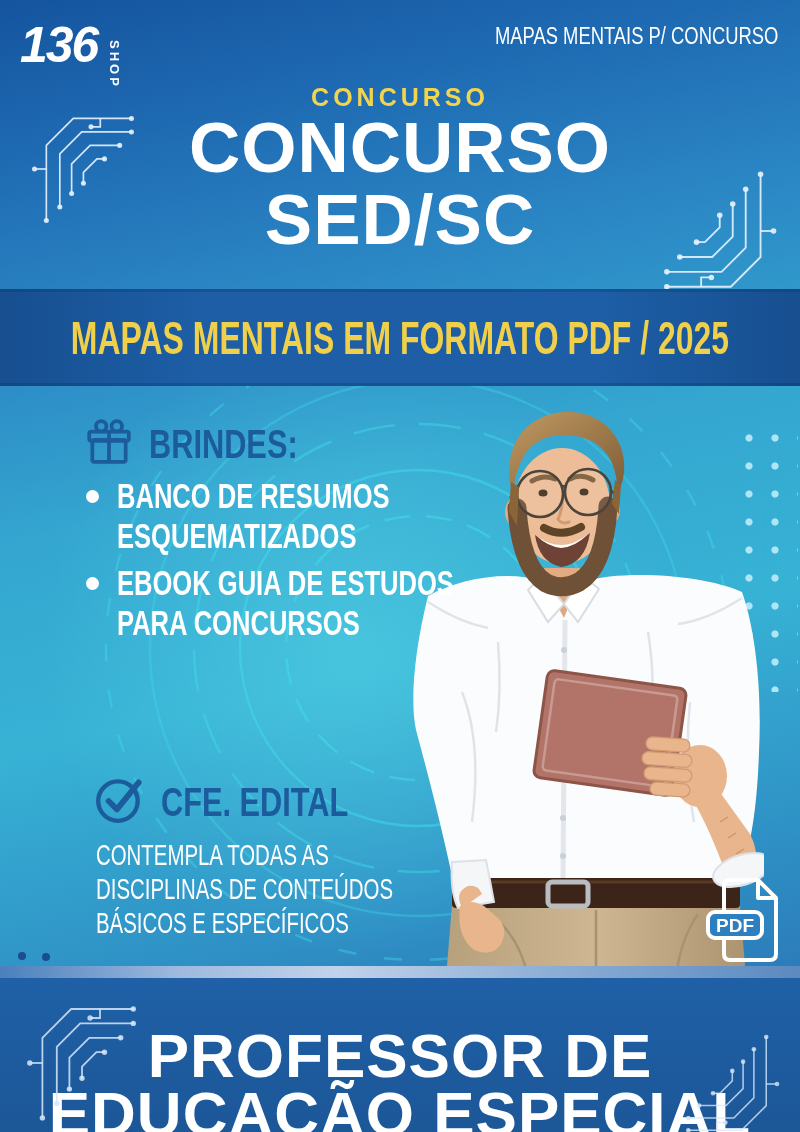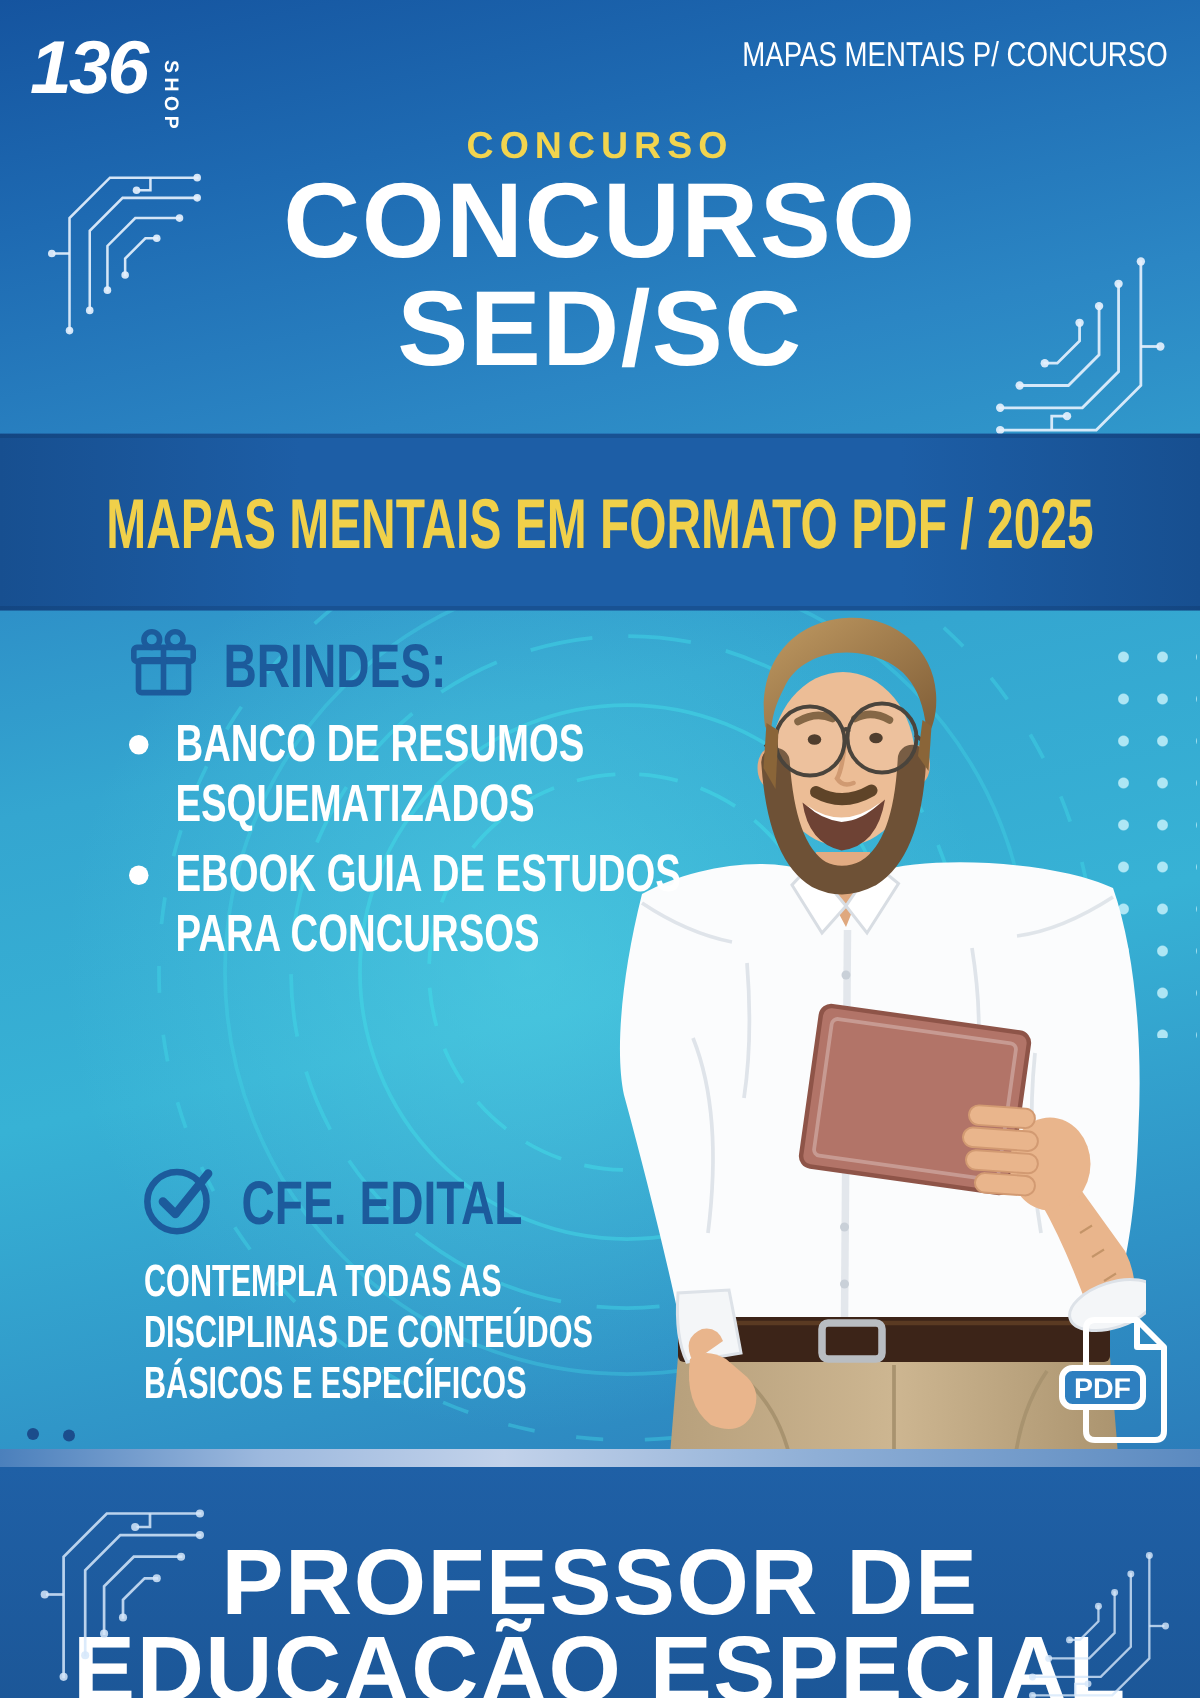--- a/index.html
+++ b/index.html
@@ -28,36 +28,36 @@
   
   .logo{left:20px;top:16px;width:120px;height:70px;color:#fff;}
   .logo-number{font-size:50px;font-weight:700;font-style:italic;letter-spacing:-2px;line-height:58px;}
   .logo-word{position:absolute;left:102px;top:24px;font-size:13px;font-weight:700;letter-spacing:3px;transform:rotate(90deg);transform-origin:0 0;}
   .tagline{right:22px;top:23px;color:#fff;font-weight:400;font-size:23px;}
   .tagline .cd{transform:scaleX(.8);transform-origin:100% 50%;}
   .kicker{left:0;top:83px;width:100%;text-align:center;color:#f2d44e;font-weight:700;font-size:25px;letter-spacing:4px;}
   .title{left:0;top:112px;width:100%;text-align:center;color:#ffffff;font-weight:700;font-size:71px;line-height:72px;letter-spacing:1px;}
 
   
-  .banner{left:0;top:289px;width:800px;height:118px;display:flex;align-items:center;justify-content:center;
+  .banner{left:0;top:289px;width:800px;height:97px;display:flex;align-items:center;justify-content:center;
     background:linear-gradient(90deg,#174f90 0%,#1d5ea6 25%,#1d5ea6 75%,#174f90 100%);
     box-shadow:inset 0 3px 0 rgba(10,40,80,.22), inset 0 -3px 0 rgba(10,40,80,.22);}
   .banner-text{color:#f0d04a;font-weight:700;font-size:47px;transform:scaleX(.68);transform-origin:50% 50%;white-space:nowrap;}
 
   
   .sec-head{display:flex;align-items:flex-end;gap:15px;color:#1c5b9c;font-weight:700;font-size:41px;}
   .sec-head .cd{transform:scaleX(.75);}
   .brindes-head{left:84px;top:418px;}
   .bullets{left:86px;top:476px;list-style:none;margin:0;padding:0;}
   .bullets li{display:flex;align-items:flex-start;margin-bottom:7px;}
   .bullet-dot{width:13px;height:13px;border-radius:50%;background:#fff;margin:14px 18px 0 0;flex:none;}
   .bullet-text{color:#fff;font-weight:700;font-size:35px;line-height:40px;}
   .bullet-text .cd{transform:scaleX(.73);display:block;}
   .edital-head{left:92px;top:772px;}
-  .edital-par{left:96px;top:838px;color:#fff;font-weight:700;font-size:30px;line-height:34px;}
+  .edital-par{left:96px;top:838px;color:#fff;font-weight:400;font-size:30px;line-height:34px;}
   .edital-par .cd{transform:scaleX(.68);display:block;}
 
   
   .man{left:398px;top:392px;width:366px;height:586px;}
 
   
   .pdfbadge{left:700px;top:872px;width:88px;height:96px;}
 
   
   .stripe{left:0;top:966px;width:800px;height:12px;

